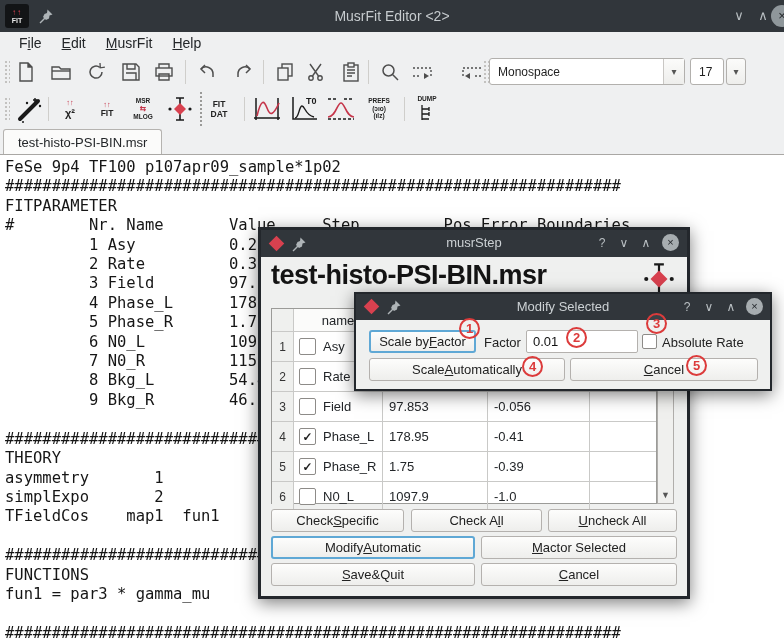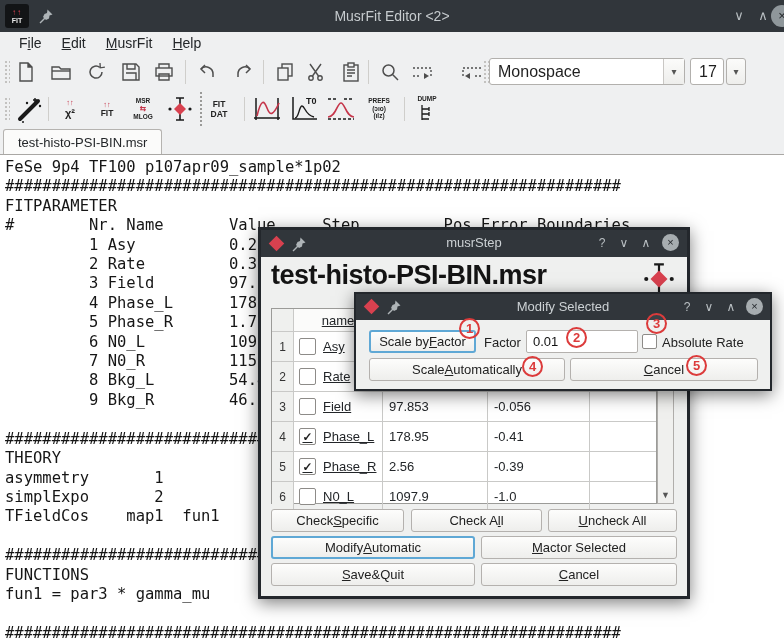--- a/index.html
+++ b/index.html
@@ -35,21 +35,21 @@
   .tsep{position:absolute;top:6px;width:1px;height:24px;background:#cfcecb;}
   .ticon{position:absolute;top:4px;width:28px;height:28px;display:flex;align-items:center;justify-content:center;}
   .ticon svg{display:block;}
   .t2icon{position:absolute;top:2px;width:34px;height:34px;display:flex;flex-direction:column;
           align-items:center;justify-content:center;line-height:1;gap:1px;}
   .t2icon .dk{color:#232323;font-weight:bold;}
   .t2icon .rd{color:#c5354a;font-weight:bold;}
   .fs6{font-size:6.5px;} .fs7{font-size:7.5px;} .fs8{font-size:8.5px;} .fs11{font-size:11px;}
   .combo{position:absolute;top:4px;height:27px;background:#fff;border:1px solid #b2b0ad;border-radius:3px;
          box-sizing:border-box;display:flex;align-items:center;}
-  .combo .ctext{padding-left:8px;flex:1;font-size:16px;color:#1f1f1f;}
+  .combo .ctext{padding-left:8px;flex:1;font-size:12px;color:#1f1f1f;}
   .combo .carrow{width:20px;height:100%;border-left:1px solid #c9c7c4;display:flex;align-items:center;
                  justify-content:center;color:#555;font-size:10px;background:linear-gradient(#fbfbfa,#eeeeec);}
   .spinbtn{position:absolute;top:4px;width:20px;height:27px;border:1px solid #b2b0ad;border-radius:3px;
            box-sizing:border-box;background:linear-gradient(#fbfbfa,#eeeeec);display:flex;align-items:center;
            justify-content:center;color:#555;font-size:10px;}
 
   
   .tabbar{position:absolute;left:0;top:128px;width:784px;height:26px;background:#eff0f1;}
   .tab{position:absolute;left:3px;top:1px;height:25px;background:#fbfbfa;border:1px solid #b5b3b0;
        border-bottom:none;border-radius:3px 3px 0 0;line-height:25px;padding:0 14px;font-size:13px;}
@@ -73,21 +73,21 @@
 
   .heading{position:absolute;left:10px;top:30px;font-size:27px;font-weight:bold;color:#141414;letter-spacing:-0.5px;}
 
   
   .ptable{position:absolute;left:10px;top:78px;width:386px;height:196px;background:#fff;
           border:1px solid #9b9b98;box-sizing:border-box;}
   .trow{display:flex;height:29px;border-top:1px solid #c9c9c7;}
   .thead{height:22px;border-top:none;background:#fbfbfa;}
   .tc{border-right:1px solid #c9c9c7;box-sizing:border-box;display:flex;align-items:center;overflow:hidden;}
   .c-num{width:22px;background:#eff0ee;justify-content:center;font-size:12px;color:#333;}
-  .c-name{width:89px;text-decoration:underline;}
+  .c-name{width:89px;}
   .c-val{width:105px;padding-left:6px;}
   .c-step{width:102px;padding-left:6px;text-align:right;}
   .c-rest{width:66px;border-right:none;}
   .cbx{width:15px;height:15px;background:#fff;border:1px solid #8d8b88;border-radius:2px;margin-left:5px;
        display:flex;align-items:center;justify-content:center;font-size:12px;font-weight:bold;color:#1c1c1c;}
   .nmtxt{margin-left:7px;font-size:13px;}
   .vtxt{font-size:13px;}
   .vscroll{position:absolute;left:396px;top:78px;width:17px;height:196px;background:#f0f0ee;
            border:1px solid #b0aeab;box-sizing:border-box;}
   .vthumb{position:absolute;left:1px;top:1px;width:13px;height:52px;background:#e6e6e4;border:1px solid #b0aeab;}
@@ -425,21 +425,21 @@
           </div>
         <div class="tc c-rest"></div>
       </div>
       <div class="trow">
         <div class="tc c-num">5</div>
         <div class="tc c-name">
             <span class="cbx">✓</span>
             <span class="nmtxt">Phase_R</span>
           </div>
         <div class="tc c-val">
-            <span class="vtxt">2.56</span>
+            <span class="vtxt">1.75</span>
           </div>
         <div class="tc c-step">
             <span class="vtxt">-0.39</span>
           </div>
         <div class="tc c-rest"></div>
       </div>
       <div class="trow">
         <div class="tc c-num">6</div>
         <div class="tc c-name">
             <span class="cbx"></span>

